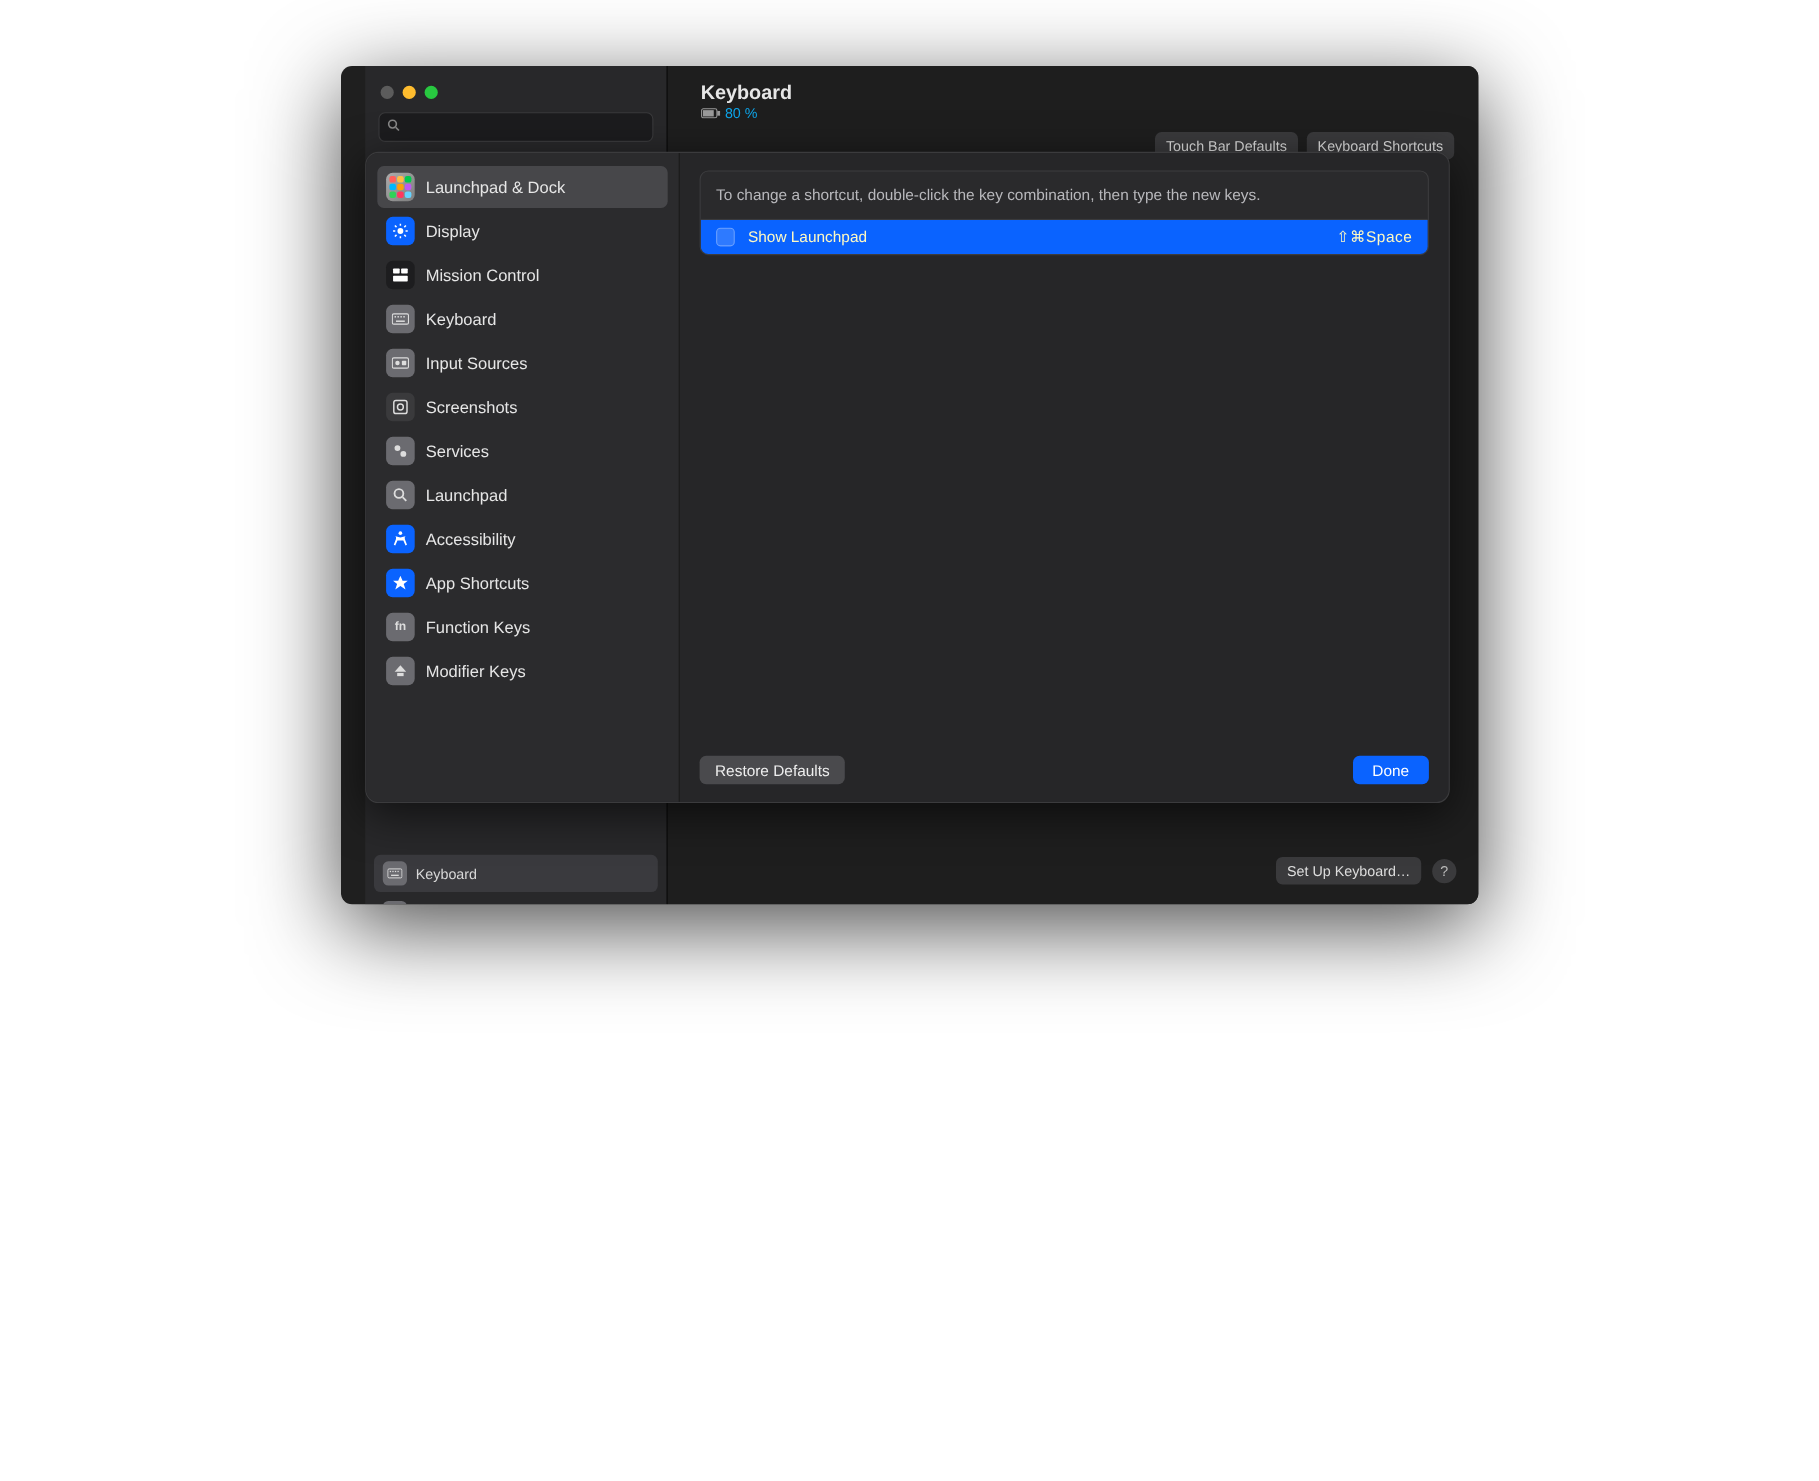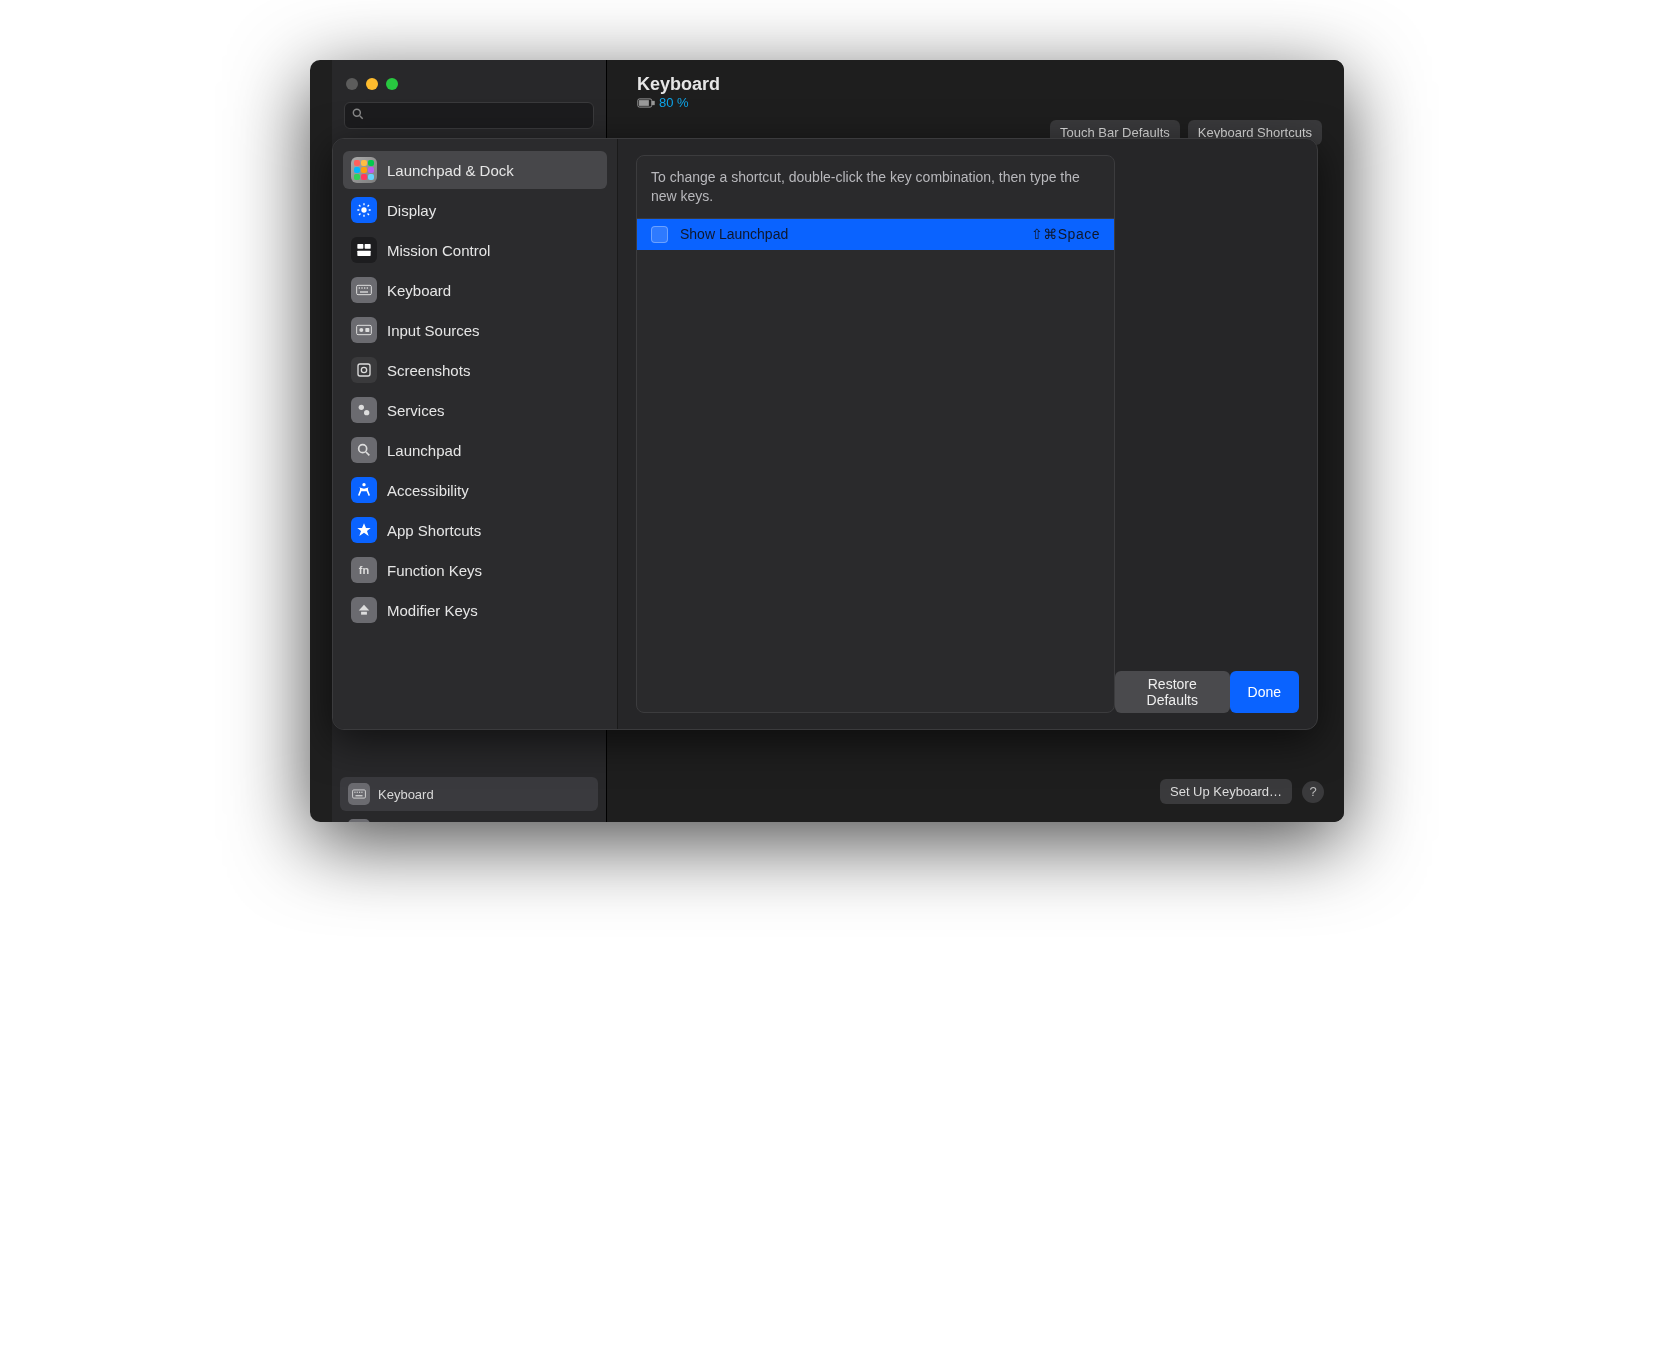--- a/index.html
+++ b/index.html
@@ -100,36 +100,36 @@
       padding: 6px 8px; border-radius: 6px; cursor: default;
       color: #e6e6e6; font-size: 15px; margin-bottom: 2px;
     }
     .cat-item.selected { background: #47474a; }
     .cat-icon {
       width: 26px; height: 26px; border-radius: 6px;
       display:flex;align-items:center;justify-content:center;
       font-size:13px; flex-shrink:0;
     }
     .sheet-main {
-      flex: 1; display: flex; flex-direction: row;
+      flex: 1; display: flex; flex-direction: column;
       padding: 16px 18px;
     }
     .desc-box {
       background: #2a2a2c; border: 1px solid #3c3c3e; border-radius: 8px;
       overflow: hidden;
     }
     .desc-text {
       color: #b8b8bc; font-size: 14px; padding: 12px 14px 12px 14px;
       border-bottom: 1px solid #3a3a3c; line-height: 1.35;
     }
     .shortcut-row {
       display: flex; align-items: center; gap: 12px;
       padding: 7px 14px; color: #e9e9e9; font-size: 14px;
     }
-    .shortcut-row.selected { background: #0a63ff; color: #0f172a; }
+    .shortcut-row.selected { background: #0a63ff; color: #fef9c3; }
     .chk {
       width: 17px; height: 17px; border-radius: 4px;
       display:flex;align-items:center;justify-content:center;
       flex-shrink:0;
     }
     .chk.on { background: #0a63ff; }
     .chk.off { background: rgba(255,255,255,0.15); border:1px solid rgba(255,255,255,0.3); }
     .chk svg{width:11px;height:11px;}
     .sc-label { flex: 1; }
     .sc-key { font-family: -apple-system, sans-serif; font-size: 14px; letter-spacing: 0.5px; }

